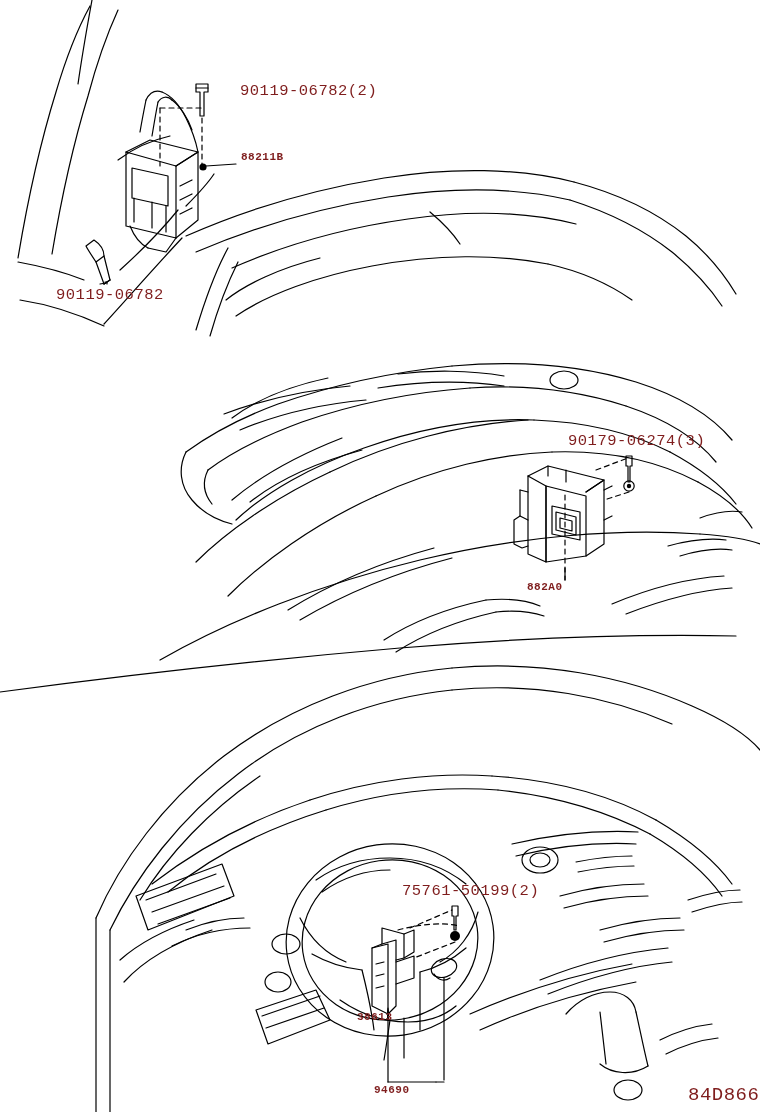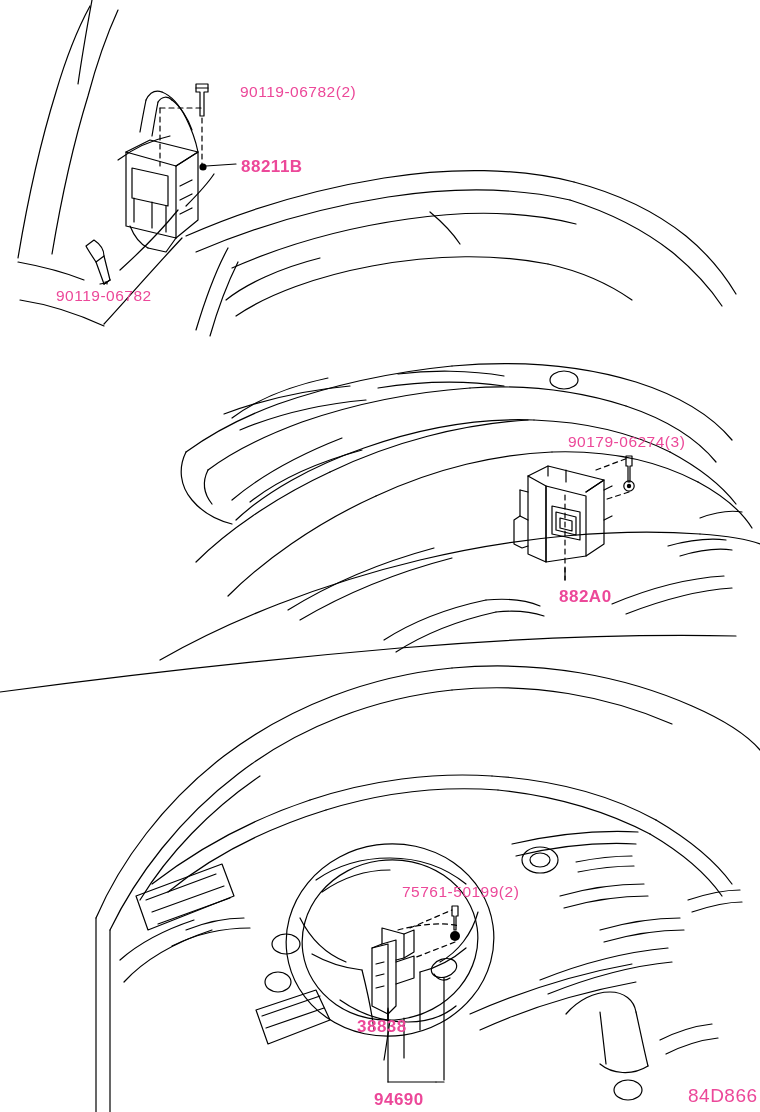--- a/index.html
+++ b/index.html
@@ -21,34 +21,33 @@
     height: 1112px;
   }
   svg.art {
     position: absolute;
     left: 0; top: 0;
     width: 760px;
     height: 1112px;
   }
   .lbl {
     position: absolute;
-    font-family: Liberation Sans, sans-serif;
-    color: #ec4899;
+    font-family: Liberation Mono, monospace;
+    color: #7f1d1d;
     white-space: nowrap;
     line-height: 1;
   }
   .lbl-callout {
     font-size: 15.5px;
     letter-spacing: 0.5px;
   }
   .lbl-part {
-    font-size: 17px;
+    font-size: 11px;
     font-weight: bold;
     letter-spacing: 0.5px;
-    margin-top: 6px;
   }
   .lbl-figcode {
     font-size: 19px;
     letter-spacing: 0.5px;
   }
 </style>
 </head>
 <body>
 
 <div id="diagram-root">
@@ -324,23 +323,23 @@
   </svg>
 
   <div class="lbl lbl-callout" style="left:240px; top:84px;">90119-06782(2)</div>
 
   <div class="lbl lbl-part" style="left:241px; top:152px;">88211B</div>
 
   <div class="lbl lbl-callout" style="left:56px; top:288px;">90119-06782</div>
 
   <div class="lbl lbl-callout" style="left:568px; top:434px;">90179-06274(3)</div>
 
-  <div class="lbl lbl-part" style="left:559px; top:582px;text-align:center;">882A0</div>
+  <div class="lbl lbl-part" style="left:527px; top:582px;text-align:center;">882A0</div>
 
   <div class="lbl lbl-callout" style="left:402px; top:884px;">75761-50199(2)</div>
 
-  <div class="lbl lbl-part" style="left:357px; top:1012px;">38838</div>
+  <div class="lbl lbl-part" style="left:357px; top:1012px;">38613</div>
 
   <div class="lbl lbl-part" style="left:374px; top:1085px;">94690</div>
 
   <div class="lbl lbl-figcode" style="left:688px; top:1086px;">84D866</div>
 
 </div>
 
 </body></html>

